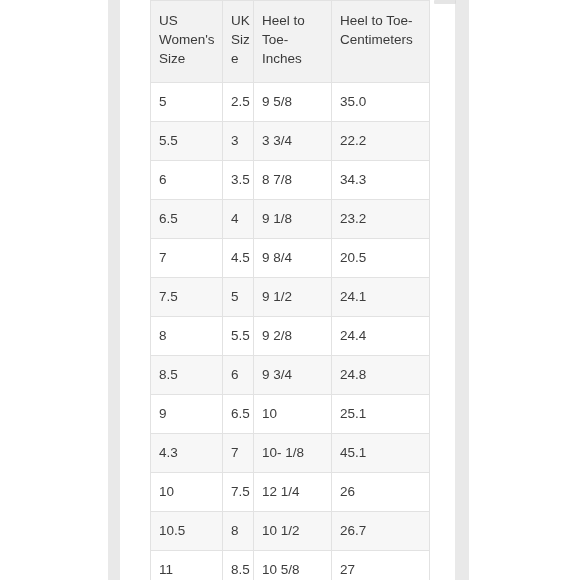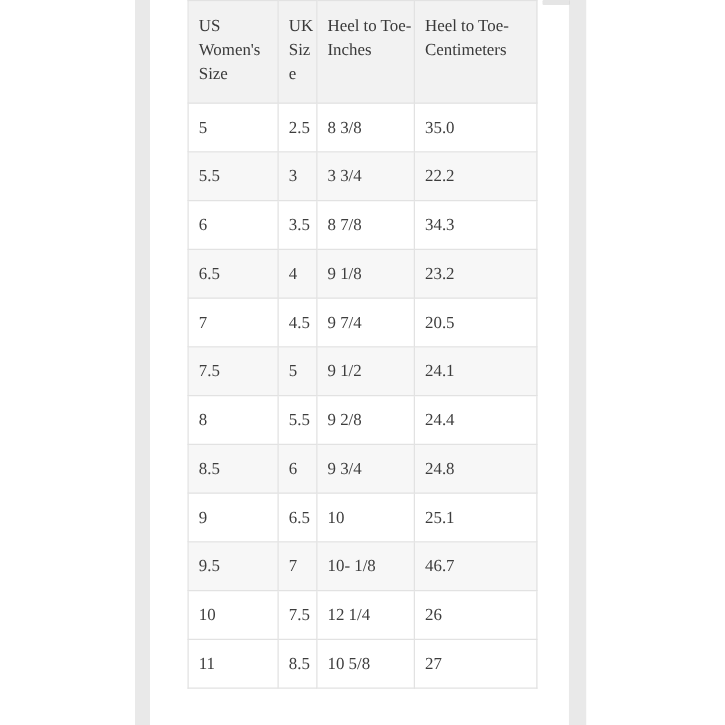--- a/index.html
+++ b/index.html
@@ -79,21 +79,20 @@
     padding: 9px 0 9px 8px;
     text-align: left;
     vertical-align: top;
     font-size: 13.5px;
     line-height: 19px;
     color: #3d3d3d;
     font-weight: normal;
     white-space: normal;
     word-break: normal;
     overflow-wrap: break-word;
-    font-family: Liberation Serif, serif;
   }
   table.size-table thead th {
     background: #f2f2f2;
     color: #3a3a3a;
     height: 62px;
     padding-top: 10px;
   }
   table.size-table tbody td {
     height: 20px;
     background: #ffffff;
@@ -127,21 +126,21 @@
           <th>US Women's Size</th>
           <th>UK Size</th>
           <th>Heel to Toe- Inches</th>
           <th>Heel to Toe- Centimeters</th>
         </tr>
       </thead>
       <tbody>
           <tr>
             <td>5</td>
             <td>2.5</td>
-            <td>8 3/8</td>
+            <td>9 5/8</td>
             <td>35.0</td>
           </tr>
           <tr class="alt">
             <td>5.5</td>
             <td>3</td>
             <td>3 3/4</td>
             <td>22.2</td>
           </tr>
           <tr>
             <td>6</td>
@@ -151,21 +150,21 @@
           </tr>
           <tr class="alt">
             <td>6.5</td>
             <td>4</td>
             <td>9 1/8</td>
             <td>23.2</td>
           </tr>
           <tr>
             <td>7</td>
             <td>4.5</td>
-            <td>9 7/4</td>
+            <td>9 8/4</td>
             <td>20.5</td>
           </tr>
           <tr class="alt">
             <td>7.5</td>
             <td>5</td>
             <td>9 1/2</td>
             <td>24.1</td>
           </tr>
           <tr>
             <td>8</td>
@@ -179,31 +178,37 @@
             <td>9 3/4</td>
             <td>24.8</td>
           </tr>
           <tr>
             <td>9</td>
             <td>6.5</td>
             <td>10</td>
             <td>25.1</td>
           </tr>
           <tr class="alt">
-            <td>9.5</td>
+            <td>4.3</td>
             <td>7</td>
             <td>10- 1/8</td>
-            <td>46.7</td>
+            <td>45.1</td>
           </tr>
           <tr>
             <td>10</td>
             <td>7.5</td>
             <td>12 1/4</td>
             <td>26</td>
           </tr>
+          <tr class="alt">
+            <td>10.5</td>
+            <td>8</td>
+            <td>10 1/2</td>
+            <td>26.7</td>
+          </tr>
           <tr>
             <td>11</td>
             <td>8.5</td>
             <td>10 5/8</td>
             <td>27</td>
           </tr>
         </tbody>
     </table>
   </div>
 

